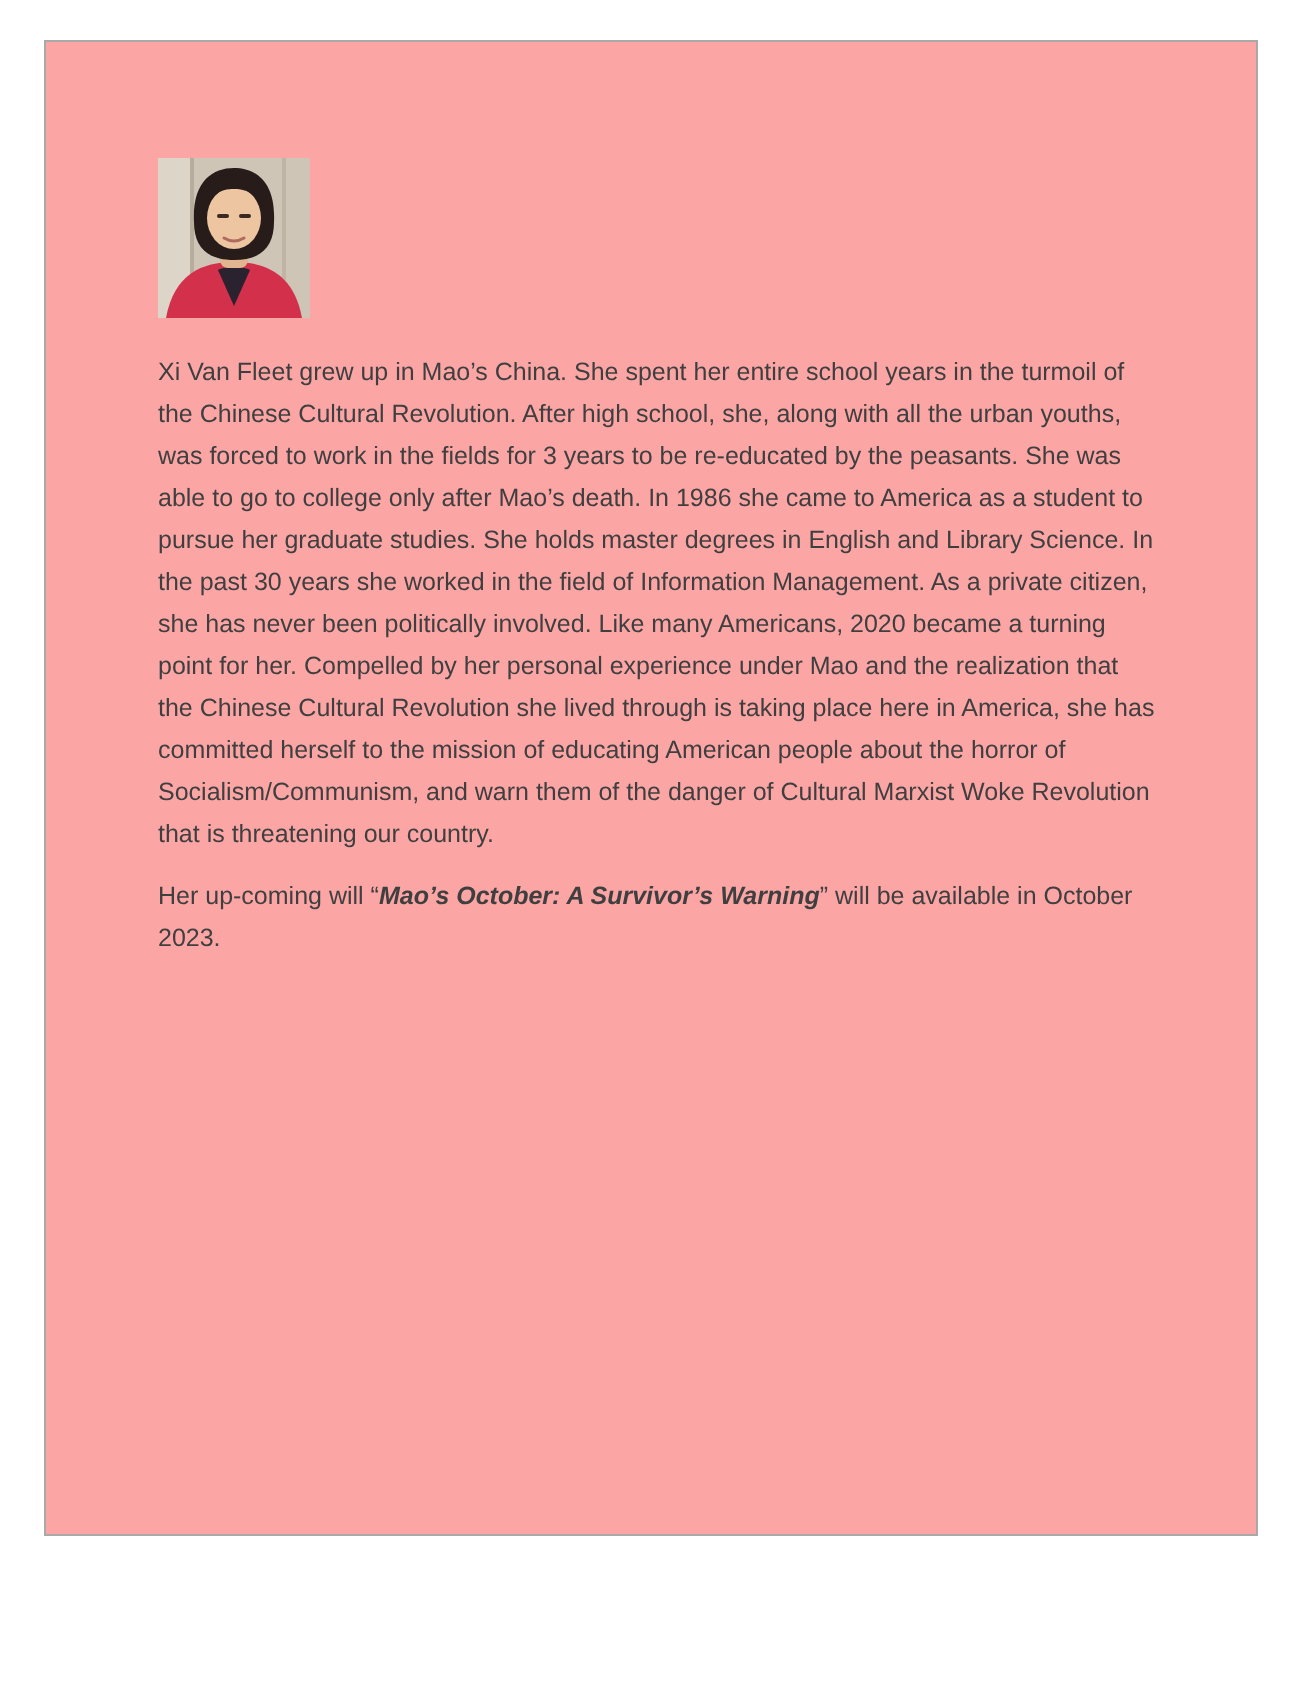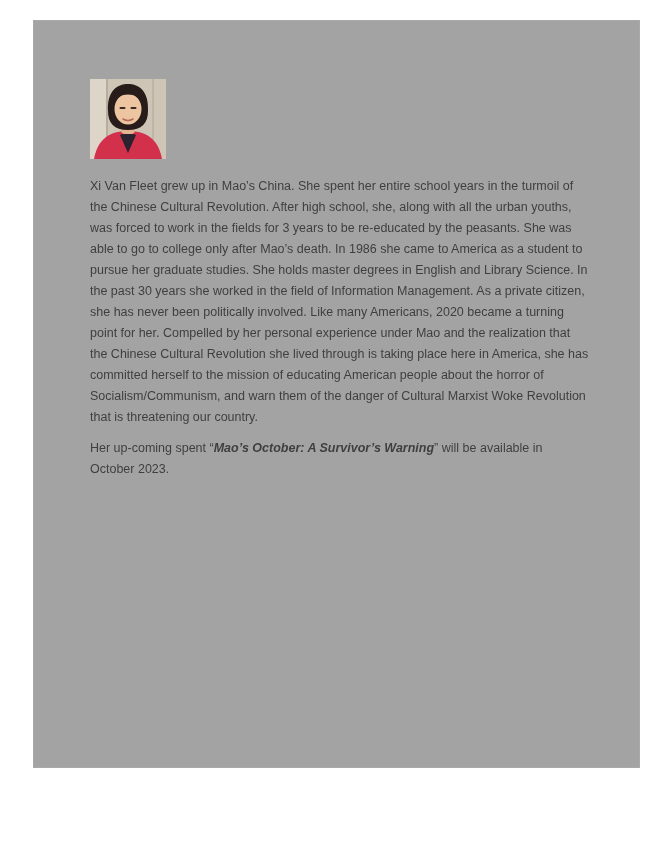--- a/index.html
+++ b/index.html
@@ -10,26 +10,26 @@
   }
   .canvas {
     position: relative;
     width: 650px;
     height: 841px;
     background: #ffffff;
     overflow: hidden;
   }
   .sheet {
     position: absolute;
-    left: 33px;
+    left: 22px;
     top: 20px;
     width: 607px;
     height: 748px;
     border: 1px solid #a9a9a9;
-    background: #a3a3a3;
+    background: #fca5a5;
     box-sizing: border-box;
   }
   .content {
     position: absolute;
     left: 56px;
     top: 58px;
     width: 500px;
   }
   .photo {
     width: 76px;
@@ -86,17 +86,17 @@
 
           <rect x="29.5" y="28" width="6" height="2" rx="1" fill="#3a2a22"></rect>
           <rect x="40.5" y="28" width="6" height="2" rx="1" fill="#3a2a22"></rect>
 
           <path d="M33,40 Q38,43 43,40" stroke="#b06b5c" stroke-width="1.5" fill="none" stroke-linecap="round"></path>
         </svg>
       </span>
 
       <p class="bio">Xi Van Fleet grew up in Mao’s China. She spent her entire school years in the turmoil of the Chinese Cultural Revolution. After high school, she, along with all the urban youths, was forced to work in the fields for 3 years to be re-educated by the peasants. She was able to go to college only after Mao’s death. In 1986 she came to America as a student to pursue her graduate studies. She holds master degrees in English and Library Science. In the past 30 years she worked in the field of Information Management. As a private citizen, she has never been politically involved. Like many Americans, 2020 became a turning point for her. Compelled by her personal experience under Mao and the realization that the Chinese Cultural Revolution she lived through is taking place here in America, she has committed herself to the mission of educating American people about the horror of Socialism/Communism, and warn them of the danger of Cultural Marxist Woke Revolution that is threatening our country.</p>
 
-      <p class="book-line"><span>Her up-coming spent “</span><span class="book-title">Mao’s October: A Survivor’s Warning</span><span>” will be available in October 2023.</span></p>
+      <p class="book-line"><span>Her up-coming will “</span><span class="book-title">Mao’s October: A Survivor’s Warning</span><span>” will be available in October 2023.</span></p>
 
     </div>
   </div>
 </div>
 
 </body></html>

